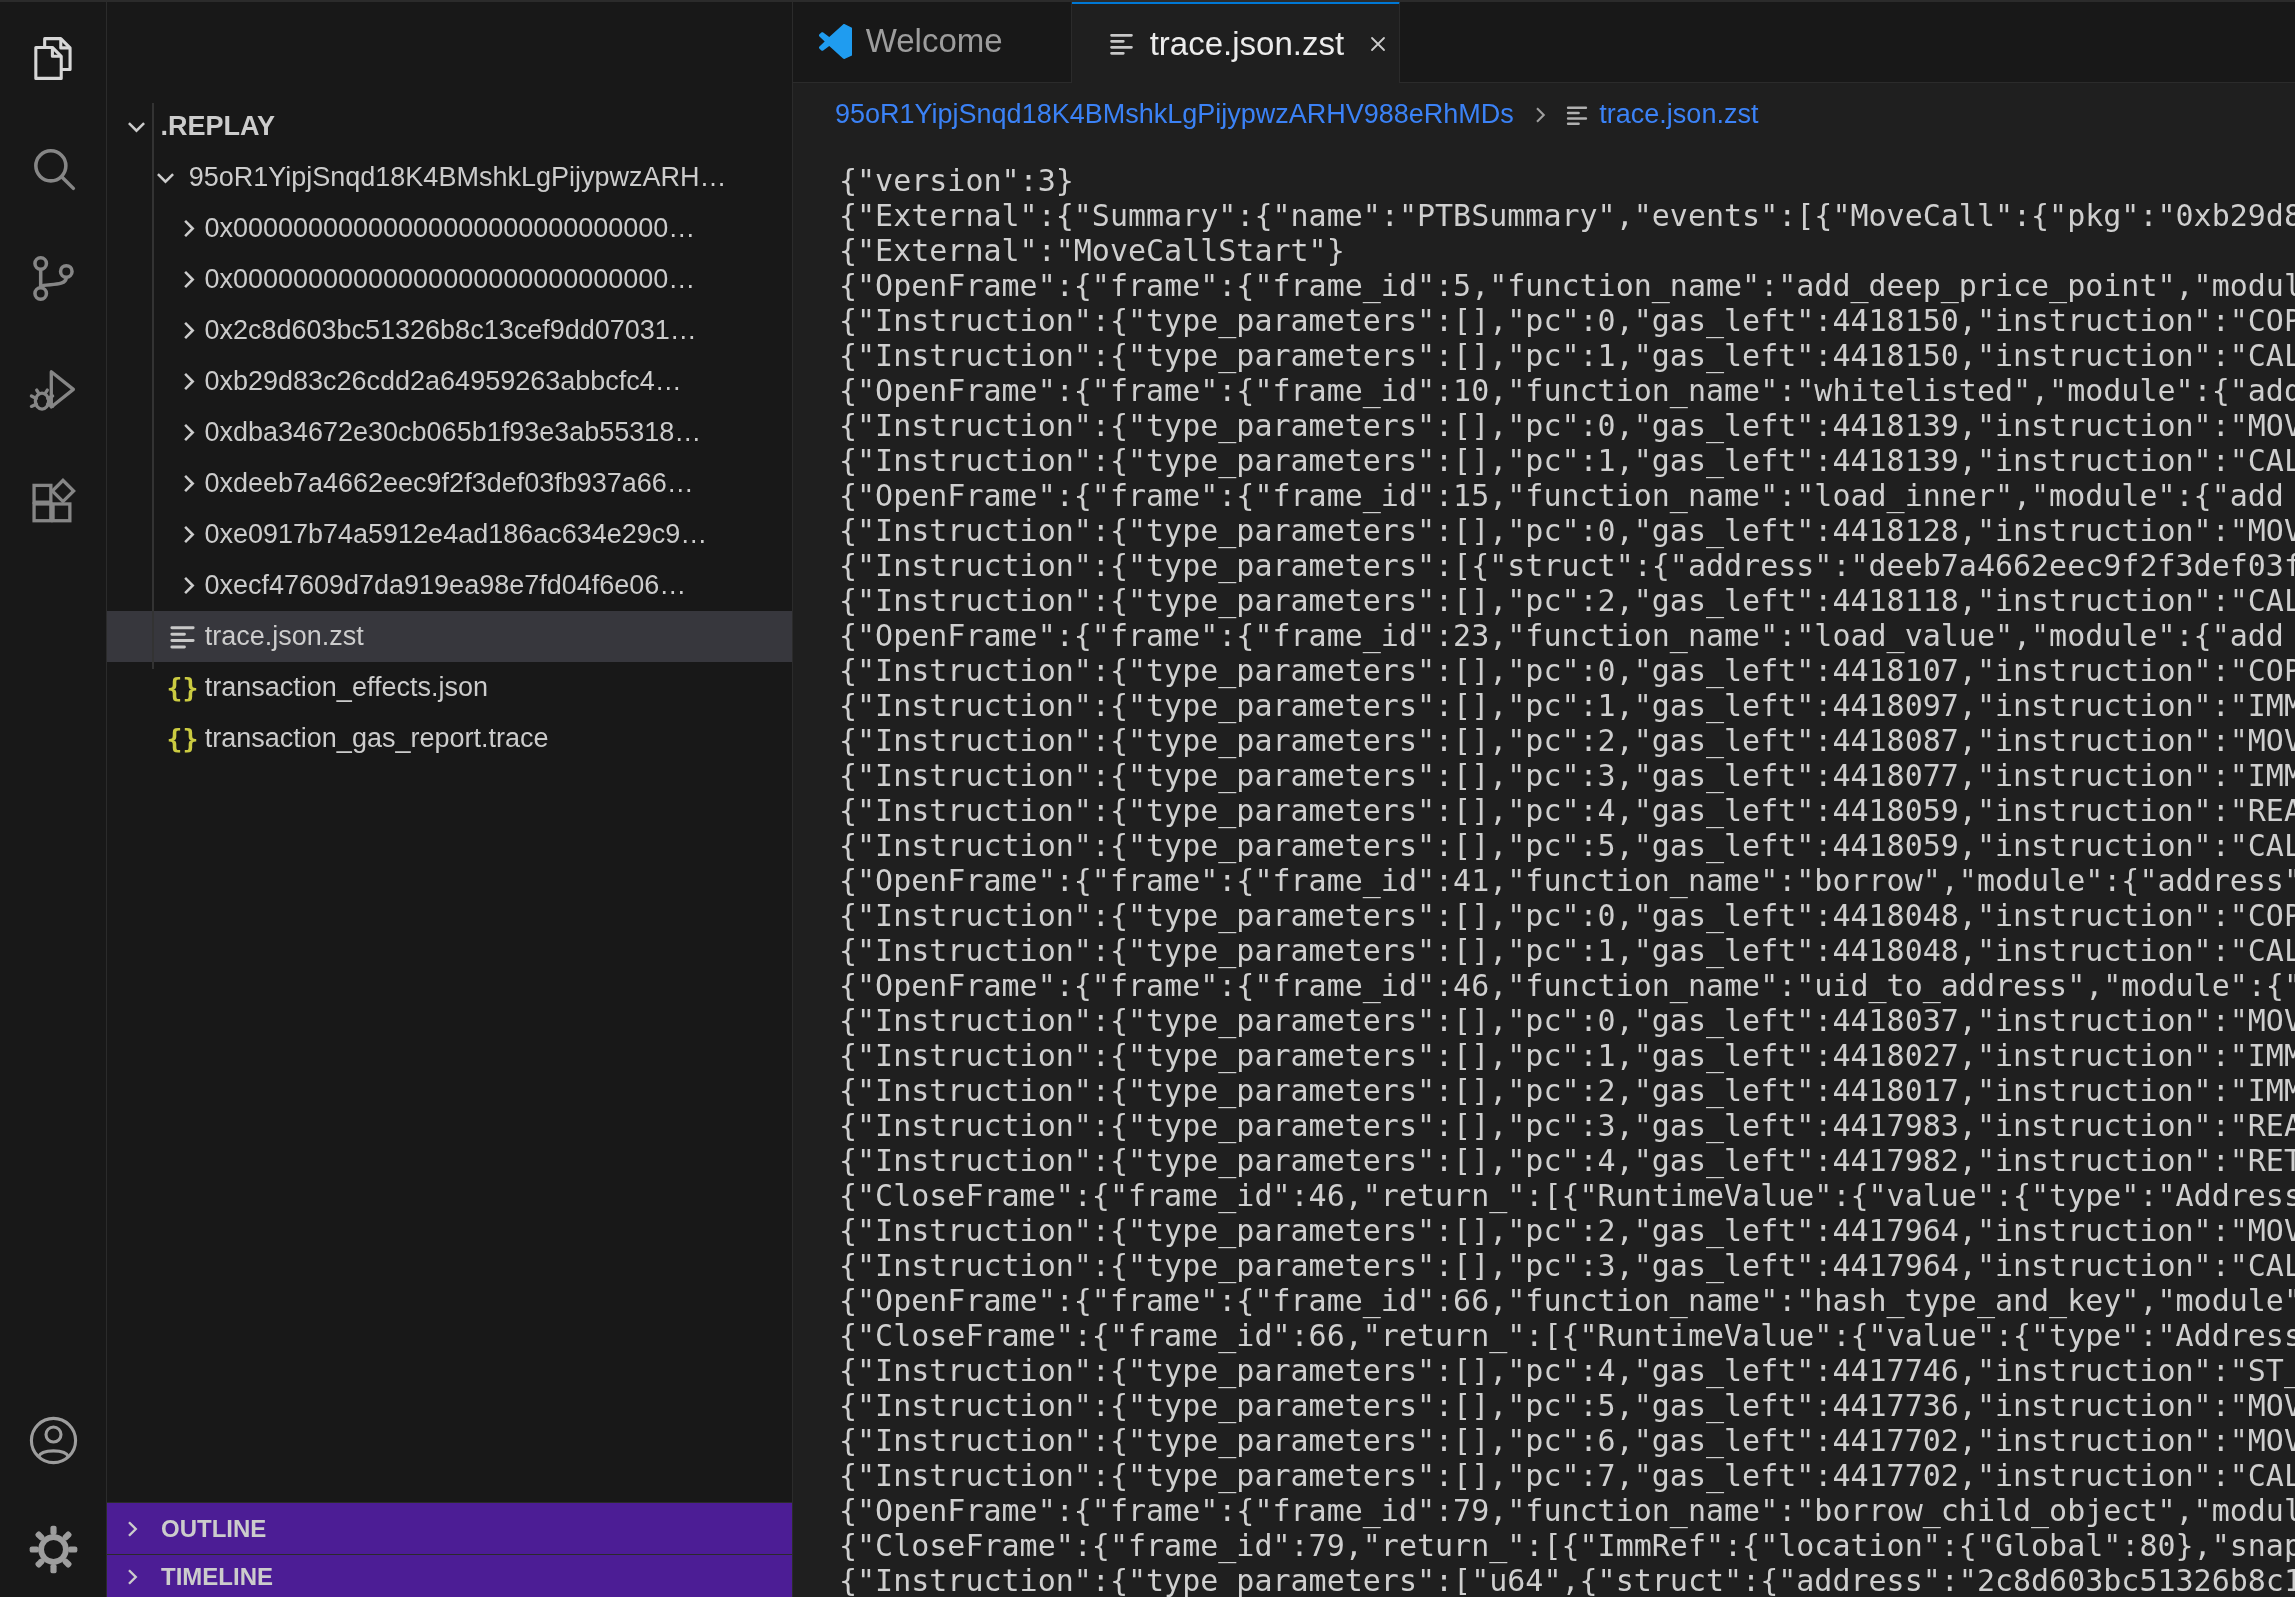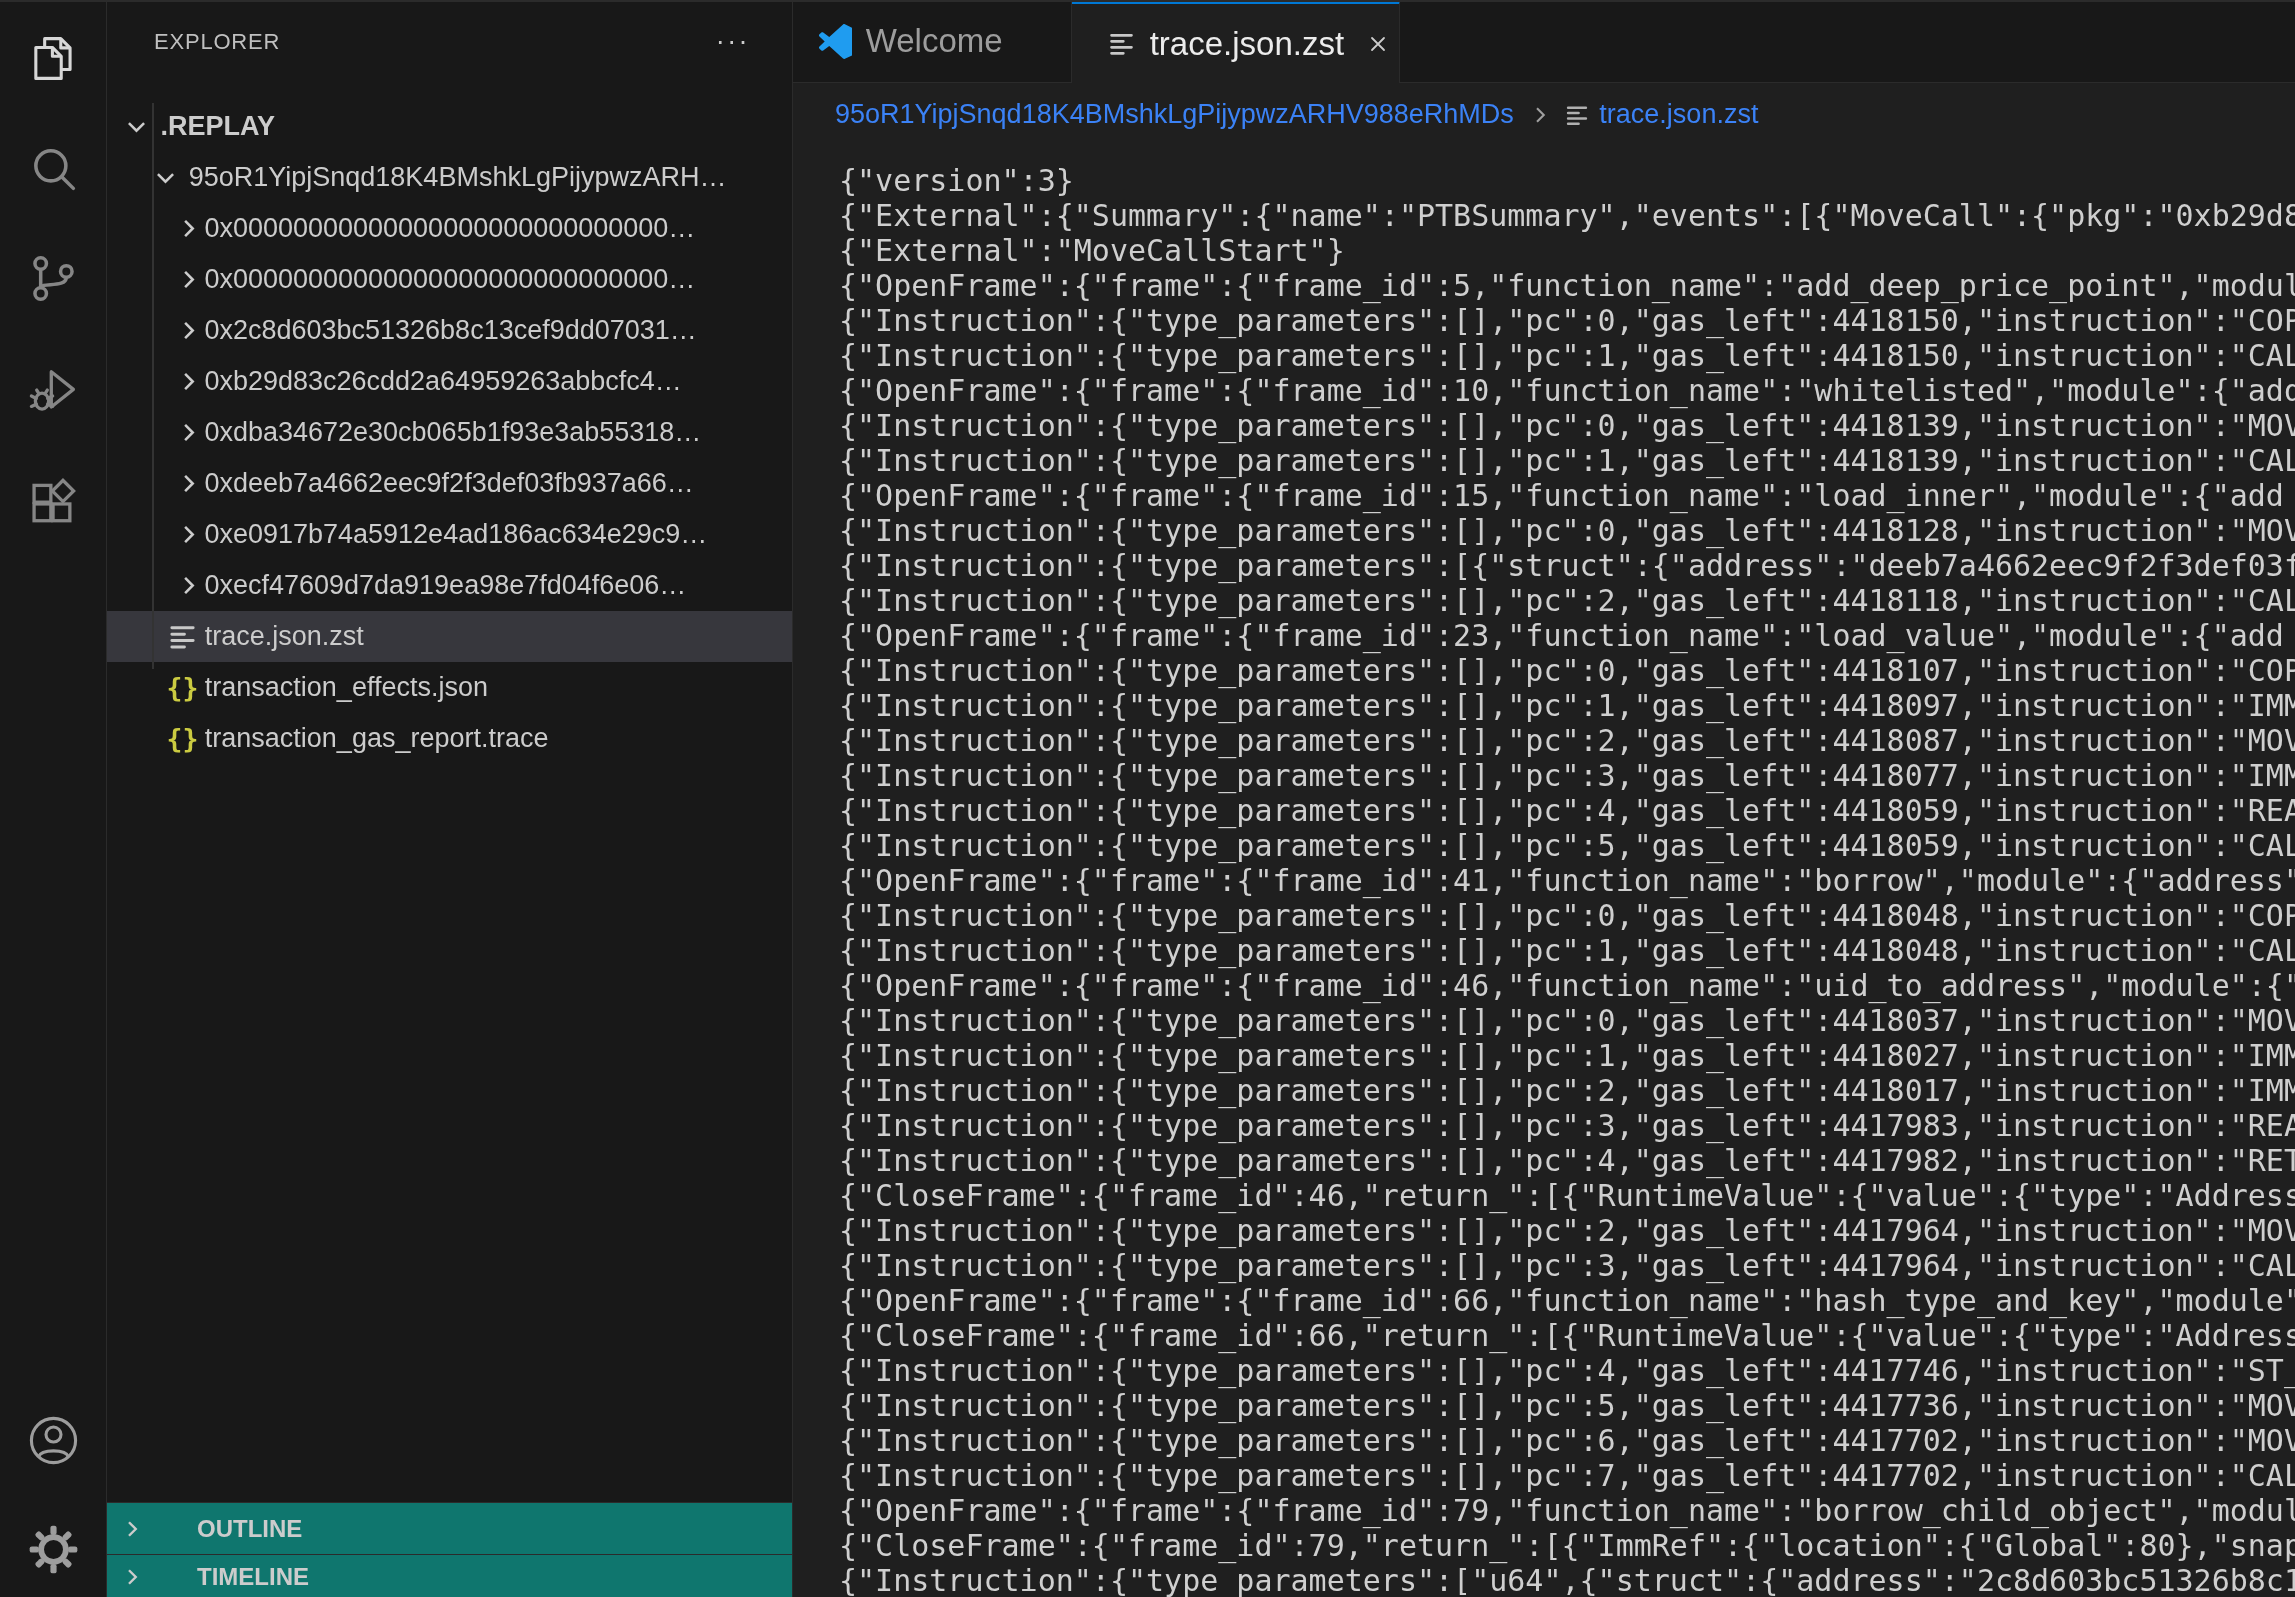--- a/index.html
+++ b/index.html
@@ -26,21 +26,21 @@
   .trow .chev{width:27px;height:27px;flex:0 0 27px;color:#cccccc;}
   .trow .chev svg{width:27px;height:27px;display:block;}
   .trow.lvl0{padding-left:16px;} .trow.lvl0 .tlabel{margin-left:10.5px;font-weight:bold;}
   .trow.lvl1{padding-left:45px;text-align:right;} .trow.lvl1 .tlabel{margin-left:9.7px;}
   .trow.lvl2f{padding-left:68px;} .trow.lvl2f .tlabel{margin-left:2.4px;}
   .trow.lvl2file{padding-left:58px;} .trow.lvl2file .tlabel{margin-left:4.8px;}
   .ficon{width:35px;height:35px;flex:0 0 35px;display:flex;align-items:center;justify-content:center;}
   .ficon svg{width:31px;height:31px;}
   .json-braces{font-family:"DejaVu Sans Mono",monospace;font-size:26.5px;font-weight:bold;color:#cbcb41;}
   .tlabel{white-space:nowrap;overflow:hidden;}
-  .sb-section{position:absolute;left:0;width:100%;height:51px;display:flex;align-items:center;border-top:0.8px solid #2b2b2b;background:#0f766e;gap:36px;}
+  .sb-section{position:absolute;left:0;width:100%;height:51px;display:flex;align-items:center;border-top:0.8px solid #2b2b2b;background:#4c1d95;}
   .sb-section .chev{width:24px;height:24px;margin-left:13px;color:#cccccc;}
   .sb-section .chev svg{width:24px;height:24px;display:block;}
   .sb-section .slabel{margin-left:17px;font-size:24px;font-weight:bold;color:#cccccc;}
   .sb-outline{top:1502px;} .sb-timeline{top:1554px;height:43px;}
 
   
   .main{position:absolute;left:793px;top:0;right:0;height:100%;background:#1f1f1f;}
   .tabs{position:absolute;left:0;top:0;width:100%;height:83px;background:#181818;}
   .tabs::after{content:'';position:absolute;left:0;right:0;bottom:0;height:0.8px;background:#2b2b2b;}
   .tab{position:absolute;top:0;height:82px;display:flex;align-items:center;box-sizing:border-box;cursor:pointer;}
@@ -127,24 +127,20 @@
           <rect x="10.6" y="1.2" width="2.8" height="4.2" rx="1" transform="rotate(225 12 12)"></rect>
           <rect x="10.6" y="1.2" width="2.8" height="4.2" rx="1" transform="rotate(270 12 12)"></rect>
           <rect x="10.6" y="1.2" width="2.8" height="4.2" rx="1" transform="rotate(315 12 12)"></rect>
         </g>
         <circle cx="12" cy="12" r="5.6" fill="none" stroke="currentColor" stroke-width="2.6"></circle>
       </svg>
     </div>
   </div>
 
   <div class="sidebar">
-    <div class="sb-header">
-      <span class="sb-title">EXPLORER</span>
-      <span class="sb-more">···</span>
-    </div>
     <div class="indent-guide"></div>
     <div class="tree" id="tree">
         <div class="trow lvl0">
           <span class="chev">
             <svg viewBox="0 0 16 16" fill="none" stroke="currentColor" stroke-width="1.5">
               <path d="M3.5 6 L8 10.5 L12.5 6"></path>
             </svg>
           </span>
           <span class="tlabel">.REPLAY</span>
         </div>

